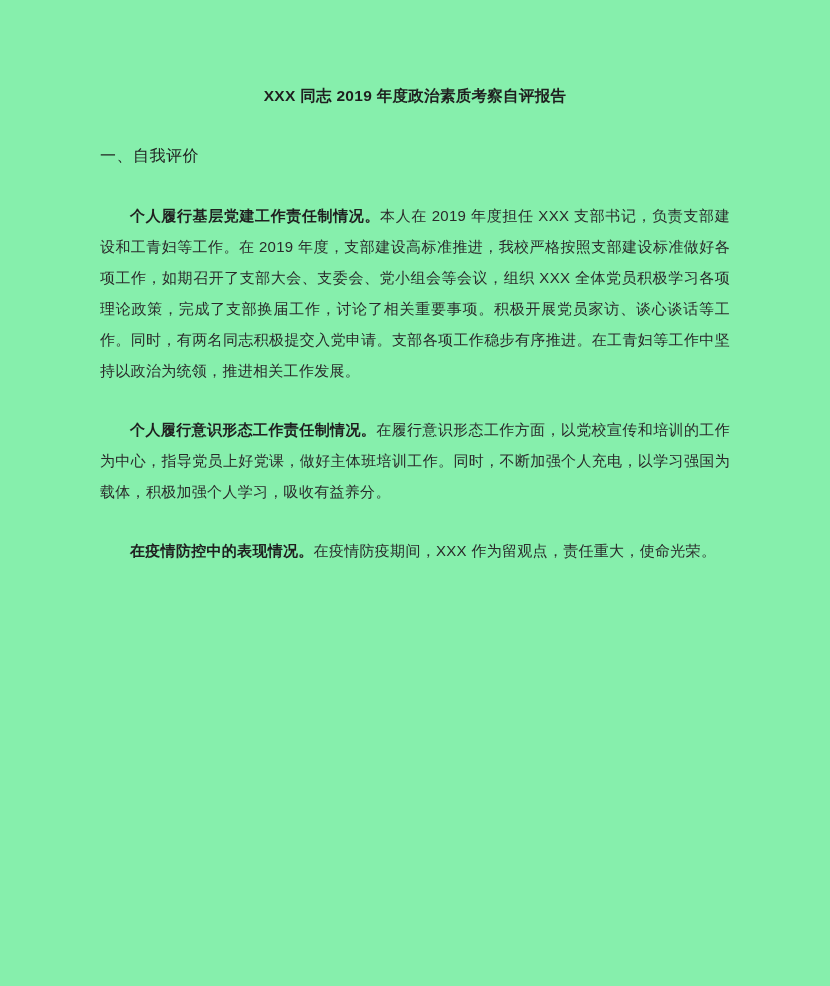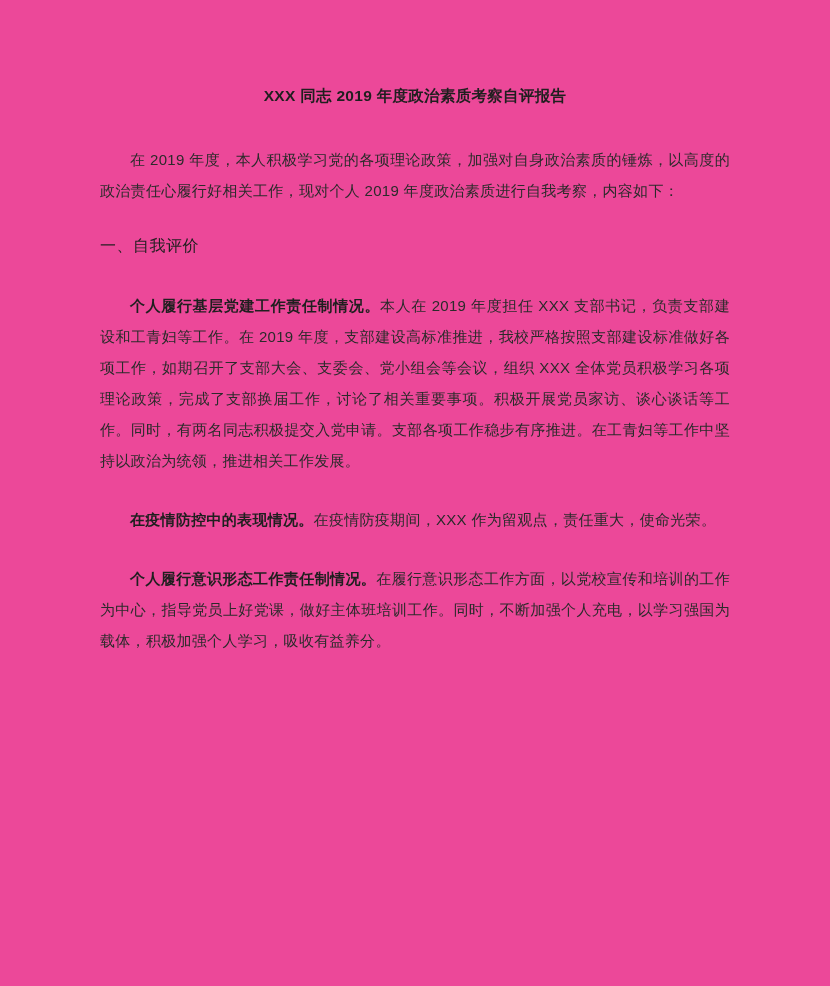--- a/index.html
+++ b/index.html
@@ -12,21 +12,21 @@
     height: 986px;
     overflow: hidden;
     font-family: "Liberation Sans", "DejaVu Sans", sans-serif;
     color: #2b2b2b;
   }
   .page {
     box-sizing: border-box;
     width: 830px;
     height: 986px;
     padding: 84px 100px 0 100px;
-    background: #ec4899;
+    background: #86efac;
     position: relative;
   }
   .doc-title {
     margin: 0 0 36px 0;
     text-align: center;
     font-size: 15.5px;
     line-height: 24px;
     font-weight: bold;
     color: #1f1f1f;
     letter-spacing: 0.3px;
@@ -53,24 +53,23 @@
     color: #1f1f1f;
   }
 </style>
 </head>
 <body>
 
 <div class="page">
 
   <h1 class="doc-title">XXX 同志 2019 年度政治素质考察自评报告</h1>
 
-  <p class="para">在 2019 年度，本人积极学习党的各项理论政策，加强对自身政治素质的锤炼，以高度的政治责任心履行好相关工作，现对个人 2019 年度政治素质进行自我考察，内容如下：</p>
 
   <h2 class="section-heading">一、自我评价</h2>
 
   <p class="para"><span class="lead">个人履行基层党建工作责任制情况。</span><span>本人在 2019 年度担任 XXX 支部书记，负责支部建设和工青妇等工作。在 2019 年度，支部建设高标准推进，我校严格按照支部建设标准做好各项工作，如期召开了支部大会、支委会、党小组会等会议，组织 XXX 全体党员积极学习各项理论政策，完成了支部换届工作，讨论了相关重要事项。积极开展党员家访、谈心谈话等工作。同时，有两名同志积极提交入党申请。支部各项工作稳步有序推进。在工青妇等工作中坚持以政治为统领，推进相关工作发展。</span></p>
 
 
+  <p class="para"><span class="lead">个人履行意识形态工作责任制情况。</span><span>在履行意识形态工作方面，以党校宣传和培训的工作为中心，指导党员上好党课，做好主体班培训工作。同时，不断加强个人充电，以学习强国为载体，积极加强个人学习，吸收有益养分。</span></p>
+
   <p class="para"><span class="lead">在疫情防控中的表现情况。</span><span>在疫情防疫期间，XXX 作为留观点，责任重大，使命光荣。</span></p>
-
-  <p class="para"><span class="lead">个人履行意识形态工作责任制情况。</span><span>在履行意识形态工作方面，以党校宣传和培训的工作为中心，指导党员上好党课，做好主体班培训工作。同时，不断加强个人充电，以学习强国为载体，积极加强个人学习，吸收有益养分。</span></p>
 
 </div>
 
 </body></html>

